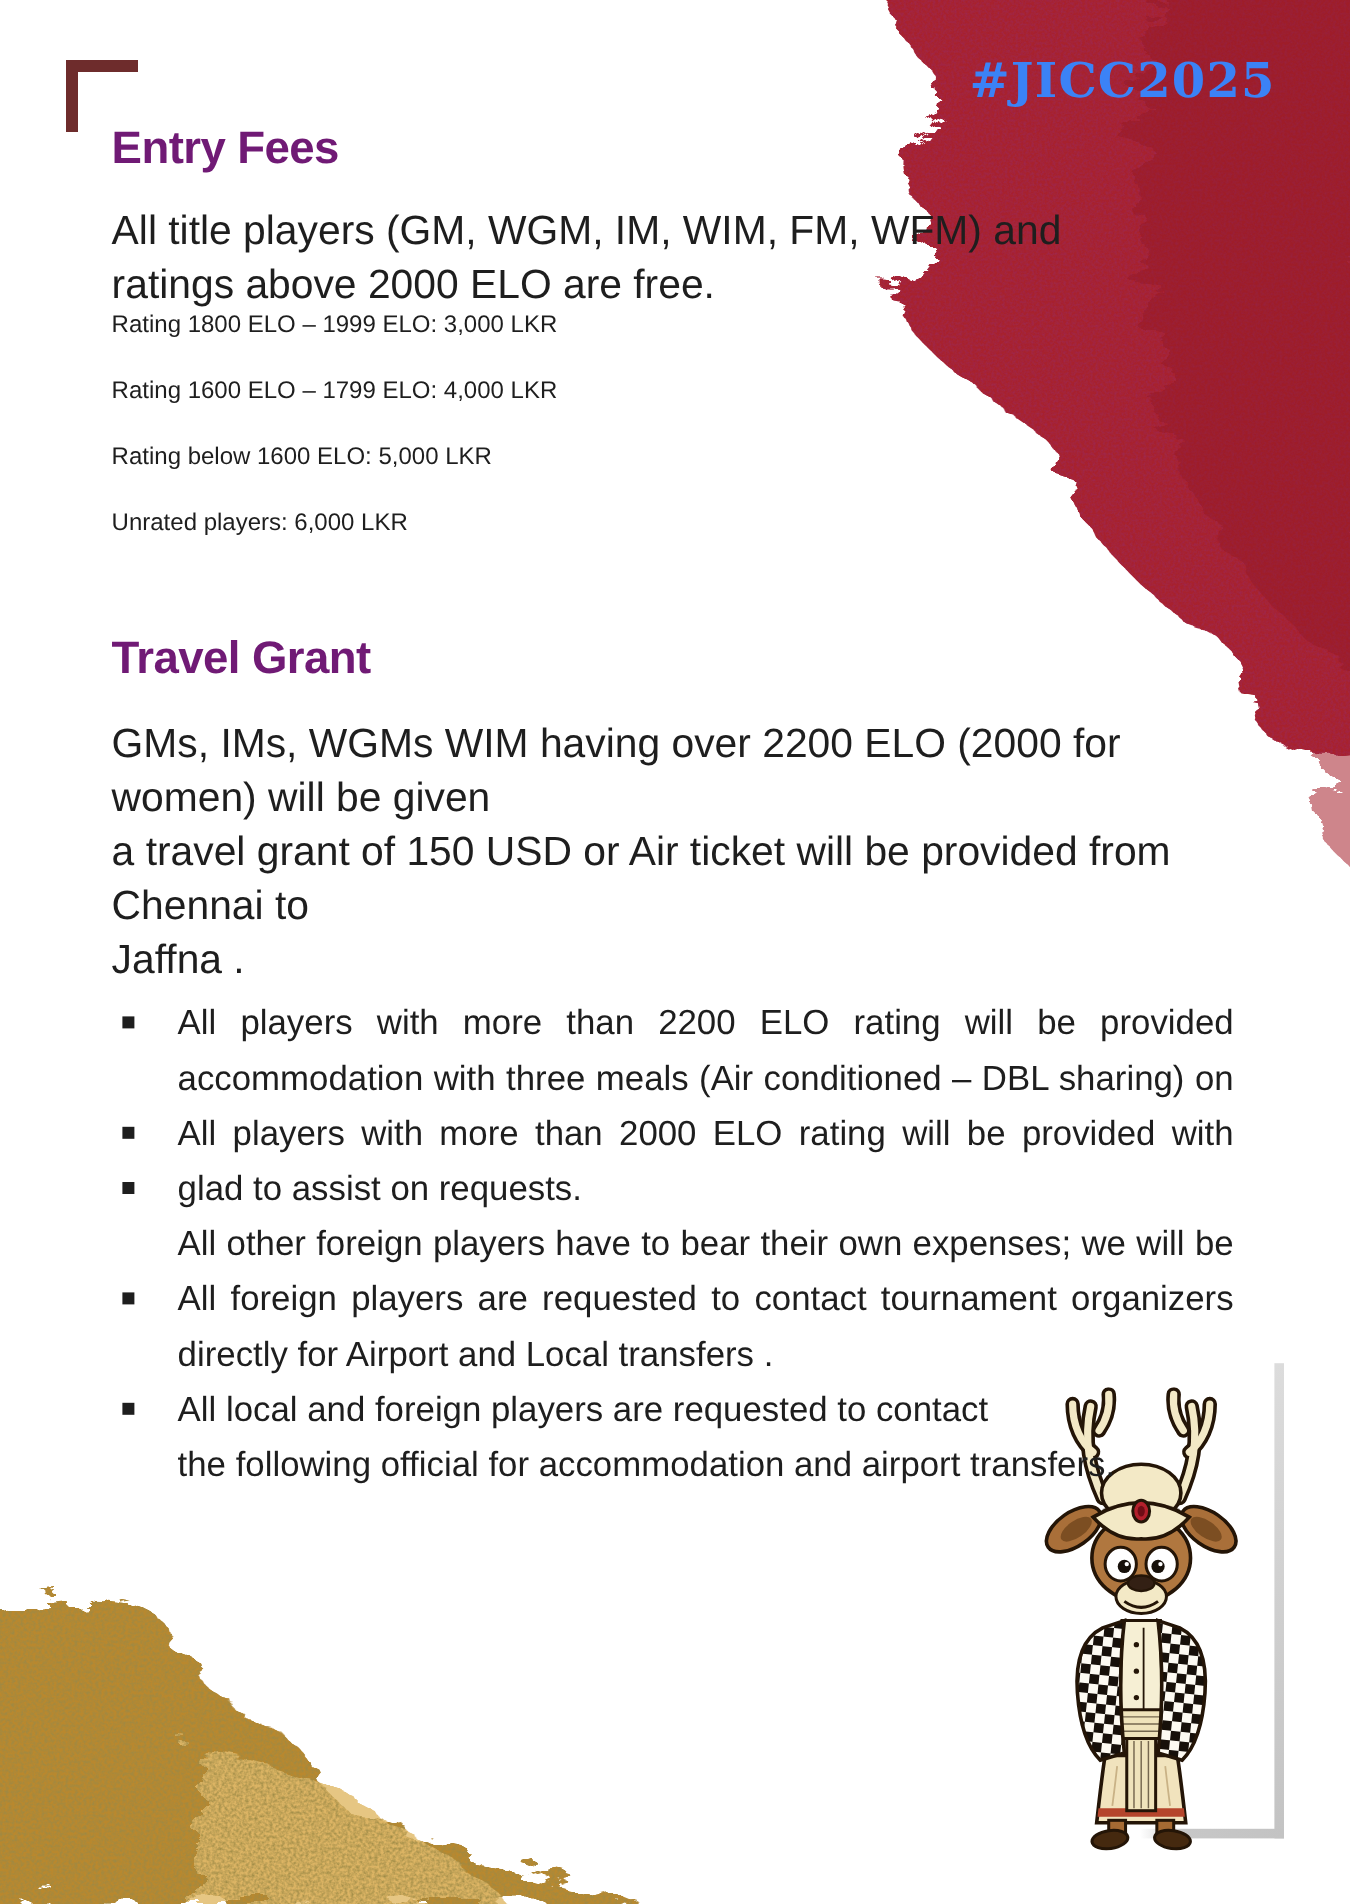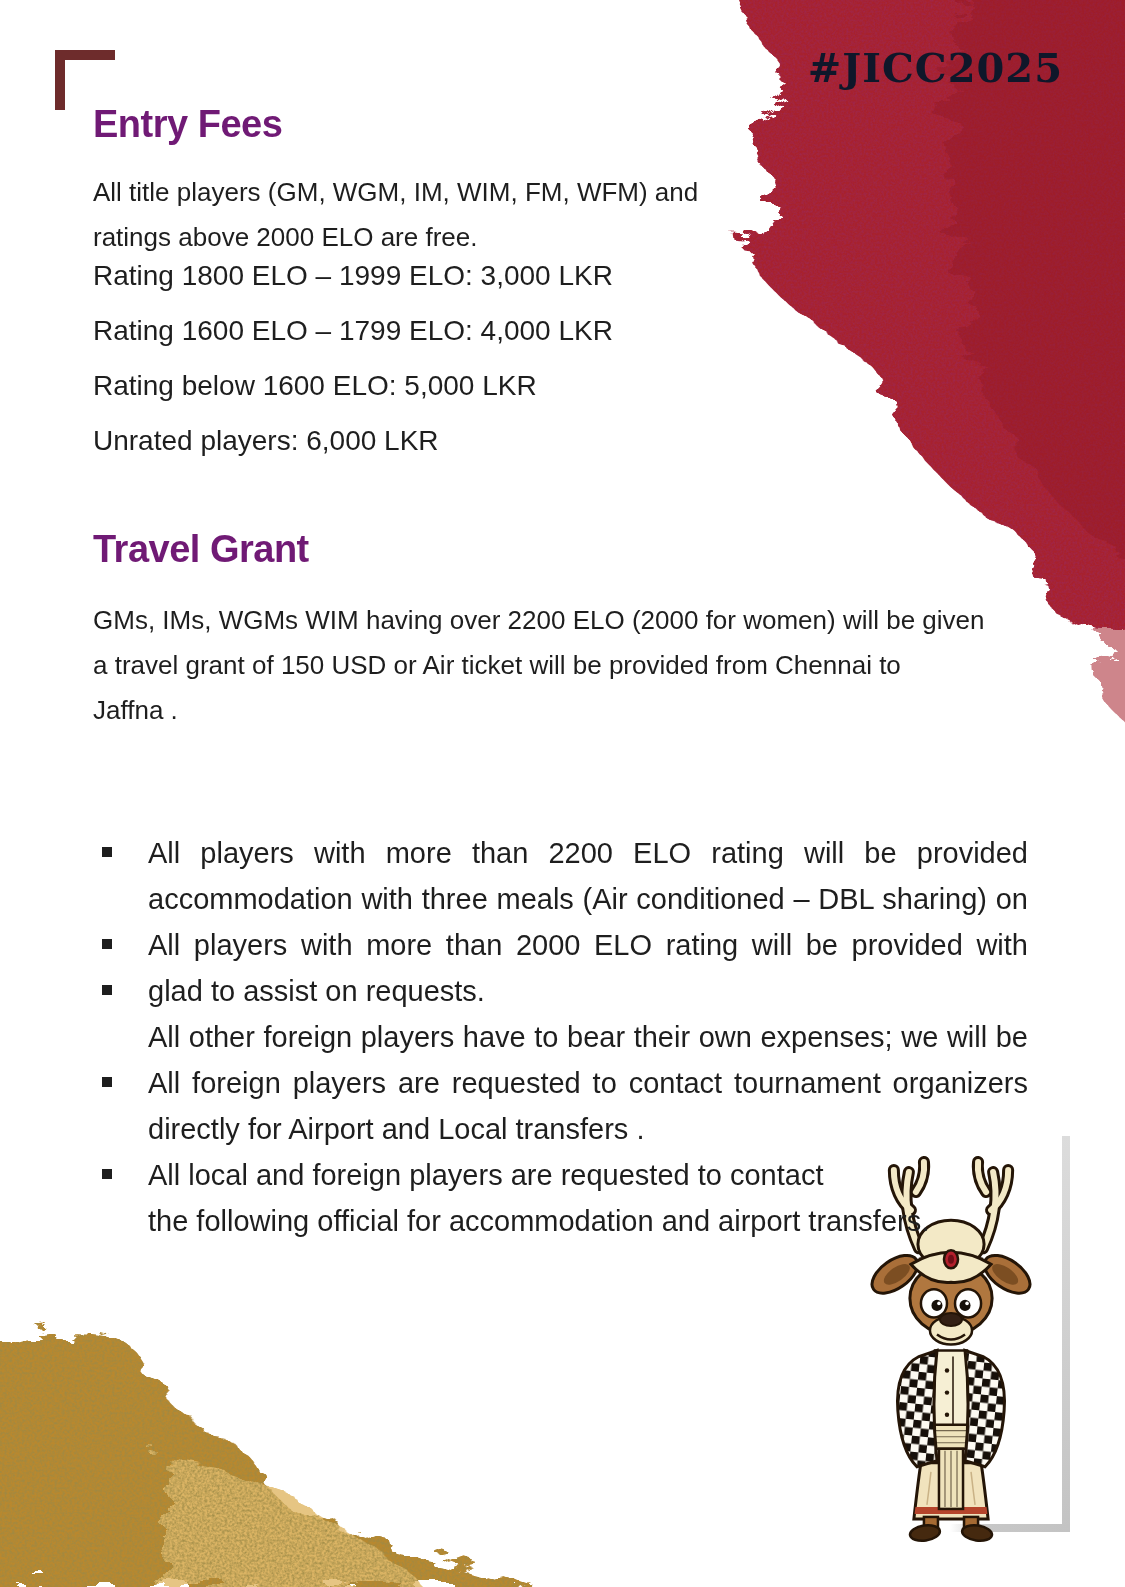--- a/index.html
+++ b/index.html
@@ -2,36 +2,36 @@
 <html><head>
 <meta charset="utf-8">
 <style>
   html,body{margin:0;padding:0;}
   body{width:1125px;height:1587px;position:relative;background:#ffffff;overflow:hidden;
        font-family:"Liberation Sans",sans-serif;color:#1e1e1e;}
   .page{position:absolute;inset:0;}
   
   .art{position:absolute;left:0;top:0;z-index:0;pointer-events:none;}
   
-  .hashtag{position:absolute;top:44px;right:62px;z-index:3;color:#0f172a;
+  .hashtag{position:absolute;top:44px;right:62px;z-index:3;color:#3b82f6;
            font-family:"DejaVu Serif",serif;font-weight:bold;font-size:40px;letter-spacing:1px;}
   
   .bracket{position:absolute;left:55px;top:50px;width:50px;height:50px;
            border-top:10px solid #6e2c2c;border-left:10px solid #6e2c2c;z-index:2;}
   
   .h{position:absolute;left:93px;z-index:3;color:#701a75;font-weight:bold;
      font-size:38px;letter-spacing:-0.5px;}
   .h-entry{top:103px;}
   .h-travel{top:528px;}
   .h-accom{top:760px;}
   
-  .para{position:absolute;left:93px;z-index:3;font-size:26px;line-height:45px;width:960px;}
+  .para{position:absolute;left:93px;z-index:3;font-size:34px;line-height:45px;width:960px;}
   .p-intro{top:170px;}
   .p-travel{top:598px;}
-  .fees{position:absolute;left:93px;top:260px;z-index:3;font-size:28px;}
+  .fees{position:absolute;left:93px;top:260px;z-index:3;font-size:20px;}
   .fee-line{height:30px;margin-bottom:25px;white-space:nowrap;}
   
   .bullets{position:absolute;left:100px;top:830px;z-index:3;font-size:29px;}
   .brow{display:flex;}
   .bmark{width:48px;flex:0 0 48px;position:relative;}
   .bmark::after{content:"";position:absolute;left:2px;top:17px;width:10px;height:10px;background:#1e1e1e;}
   .btext{width:880px;line-height:46px;}
   .line{text-align:left;}
   .line.j{text-align:justify;text-align-last:justify;}
   

